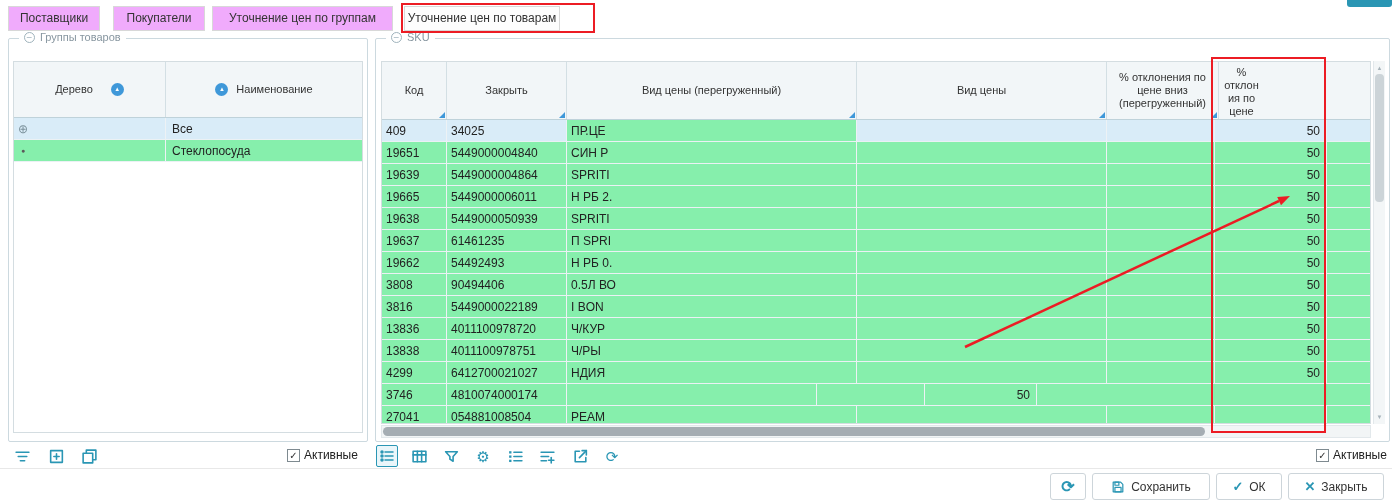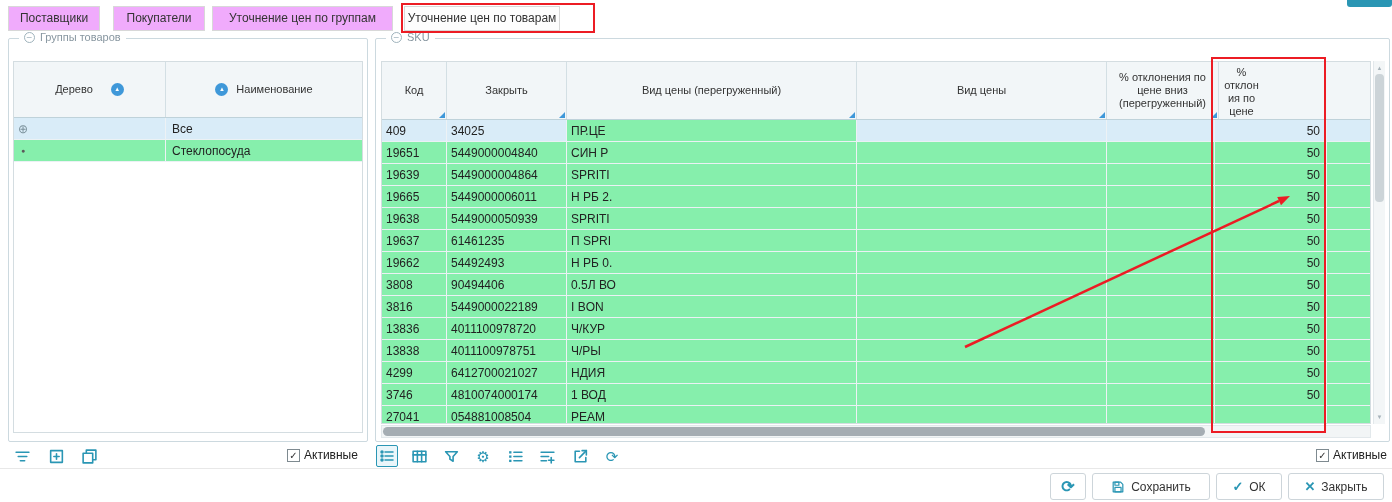--- a/index.html
+++ b/index.html
@@ -266,21 +266,20 @@
           <div class="tcell c-bar">6412700021027</div>
           <div class="tcell c-over">НДИЯ</div>
           <div class="tcell c-price"></div>
           <div class="tcell c-dev num"></div>
           <div class="tcell c-devo num">50</div>
           <div class="tcell c-part"></div>
         </div>
         <div class="trow">
           <div class="tcell c-code">3746</div>
           <div class="tcell c-bar">4810074000174</div>
-          <div class="tcell c-over">1 ВОД</div>
           <div class="tcell c-price"></div>
           <div class="tcell c-dev num"></div>
           <div class="tcell c-devo num">50</div>
           <div class="tcell c-part"></div>
         </div>
         <div class="trow">
           <div class="tcell c-code">27041</div>
           <div class="tcell c-bar">054881008504</div>
           <div class="tcell c-over">РЕАМ</div>
           <div class="tcell c-price"></div>

